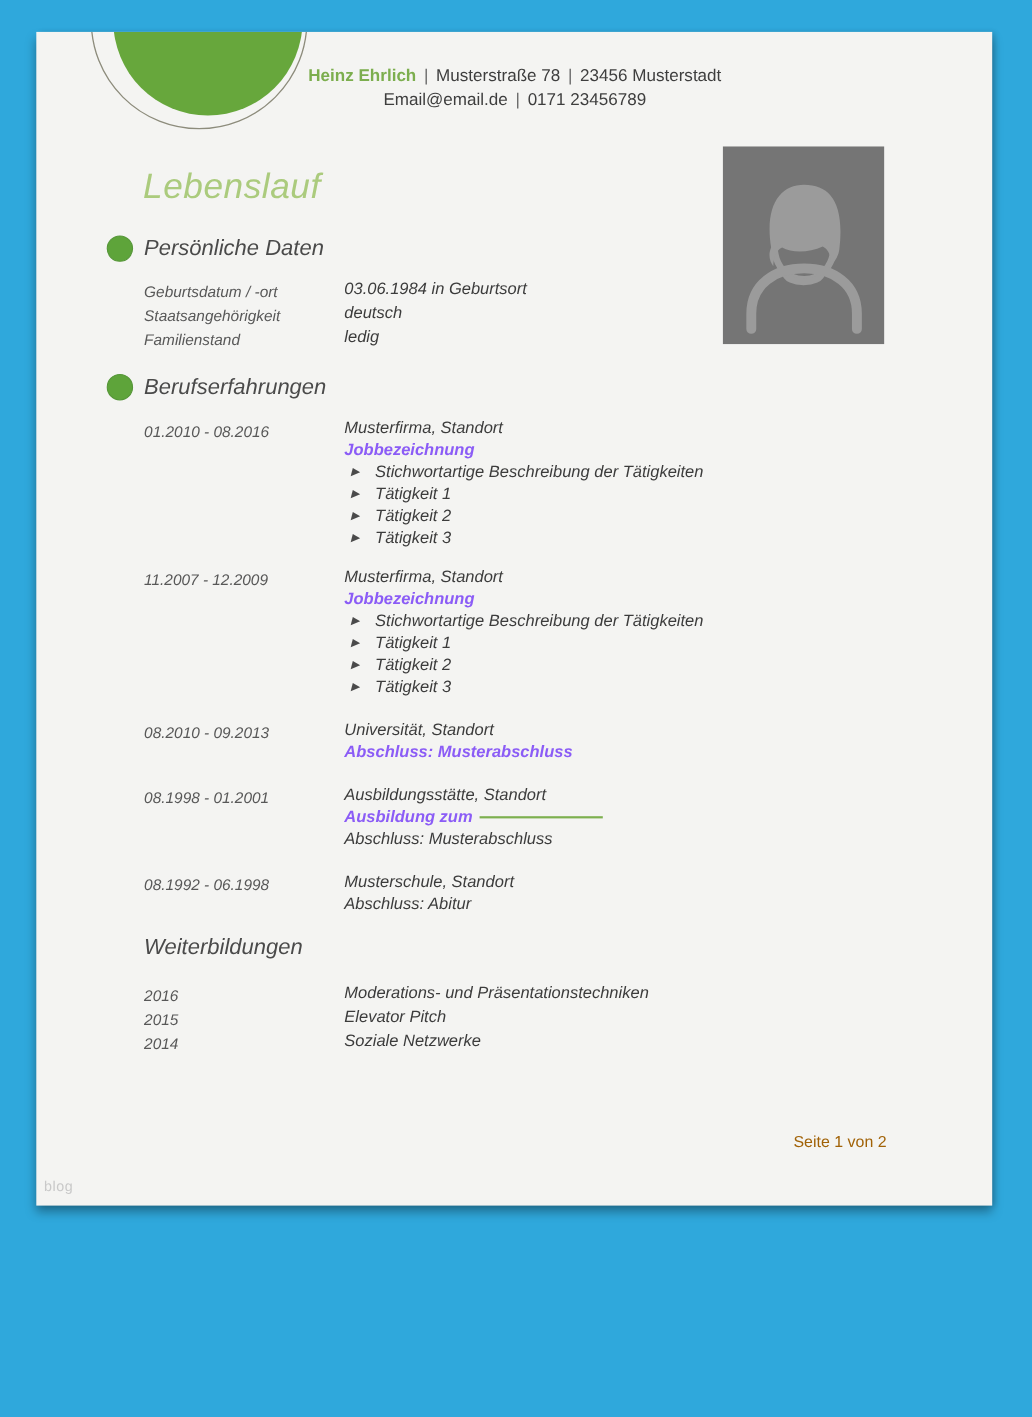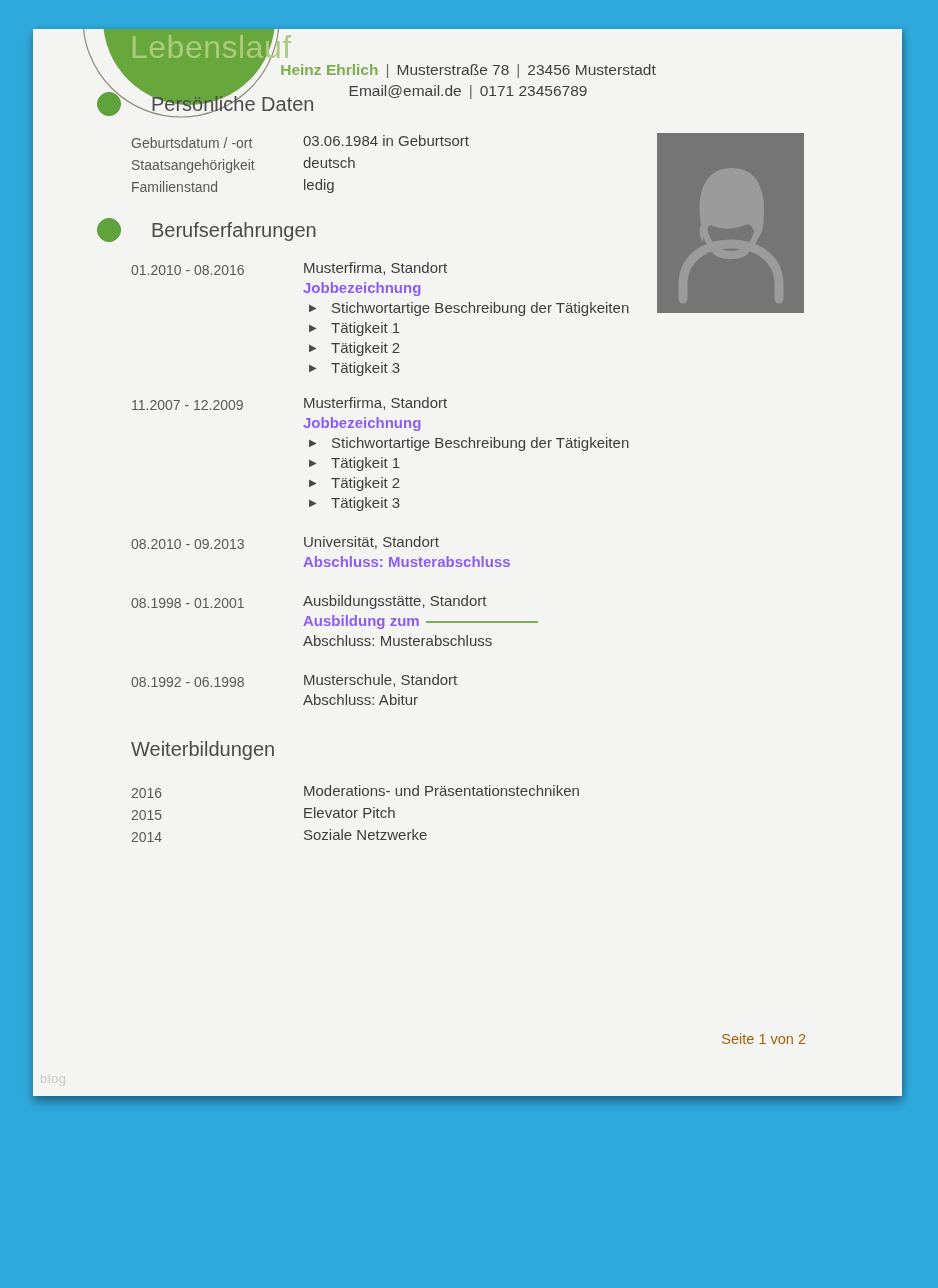--- a/index.html
+++ b/index.html
@@ -55,63 +55,65 @@
   .photo {
     position: absolute;
     left: 624px;
     top: 104px;
     width: 147px;
     height: 180px;
   }
   
   .content {
     position: relative;
+    padding-top: 122px;
+    font-style: italic;
   }
   h1.cv-title {
     margin: 0 0 0 97px;
     font-size: 32px;
     font-weight: 400;
     line-height: 36px;
     color: #abcb7d;
     letter-spacing: 0.5px;
   }
   .sec-head {
     display: flex;
     align-items: center;
     margin: 26px 0 0 64px;
     height: 26px;
-    gap: 20px;
   }
   .sec-head .dot {
     width: 24px;
     height: 24px;
     border-radius: 50%;
     background: #5ea43a;
     border: 1px solid #559638;
     box-sizing: border-box;
     margin-right: 10px;
     flex: 0 0 auto;
   }
   .sec-head .sec-label,
   .sec-head-plain .sec-label {
     font-size: 20px;
     color: #4a4a4a;
   }
   .sec-head-plain {
-    margin: 26px 0 0 98px;
+    margin: 16px 0 0 98px;
     height: 26px;
     display: flex;
     align-items: center;
     text-align: right;
   }
   .row {
     display: grid;
     grid-template-columns: 144px 1fr;
     margin-left: 98px;
     margin-right: 20px;
+    gap: 10px;
   }
   .rows-block { margin-top: 14px; }
   .entry { margin-top: 15px; }
   .entry-edu { margin-top: 19px; }
   .rows-block-training { margin-top: 19px; }
   .row .cell-left {
     font-size: 14px;
     color: #585858;
     line-height: 20px;
     padding-top: 2px;

